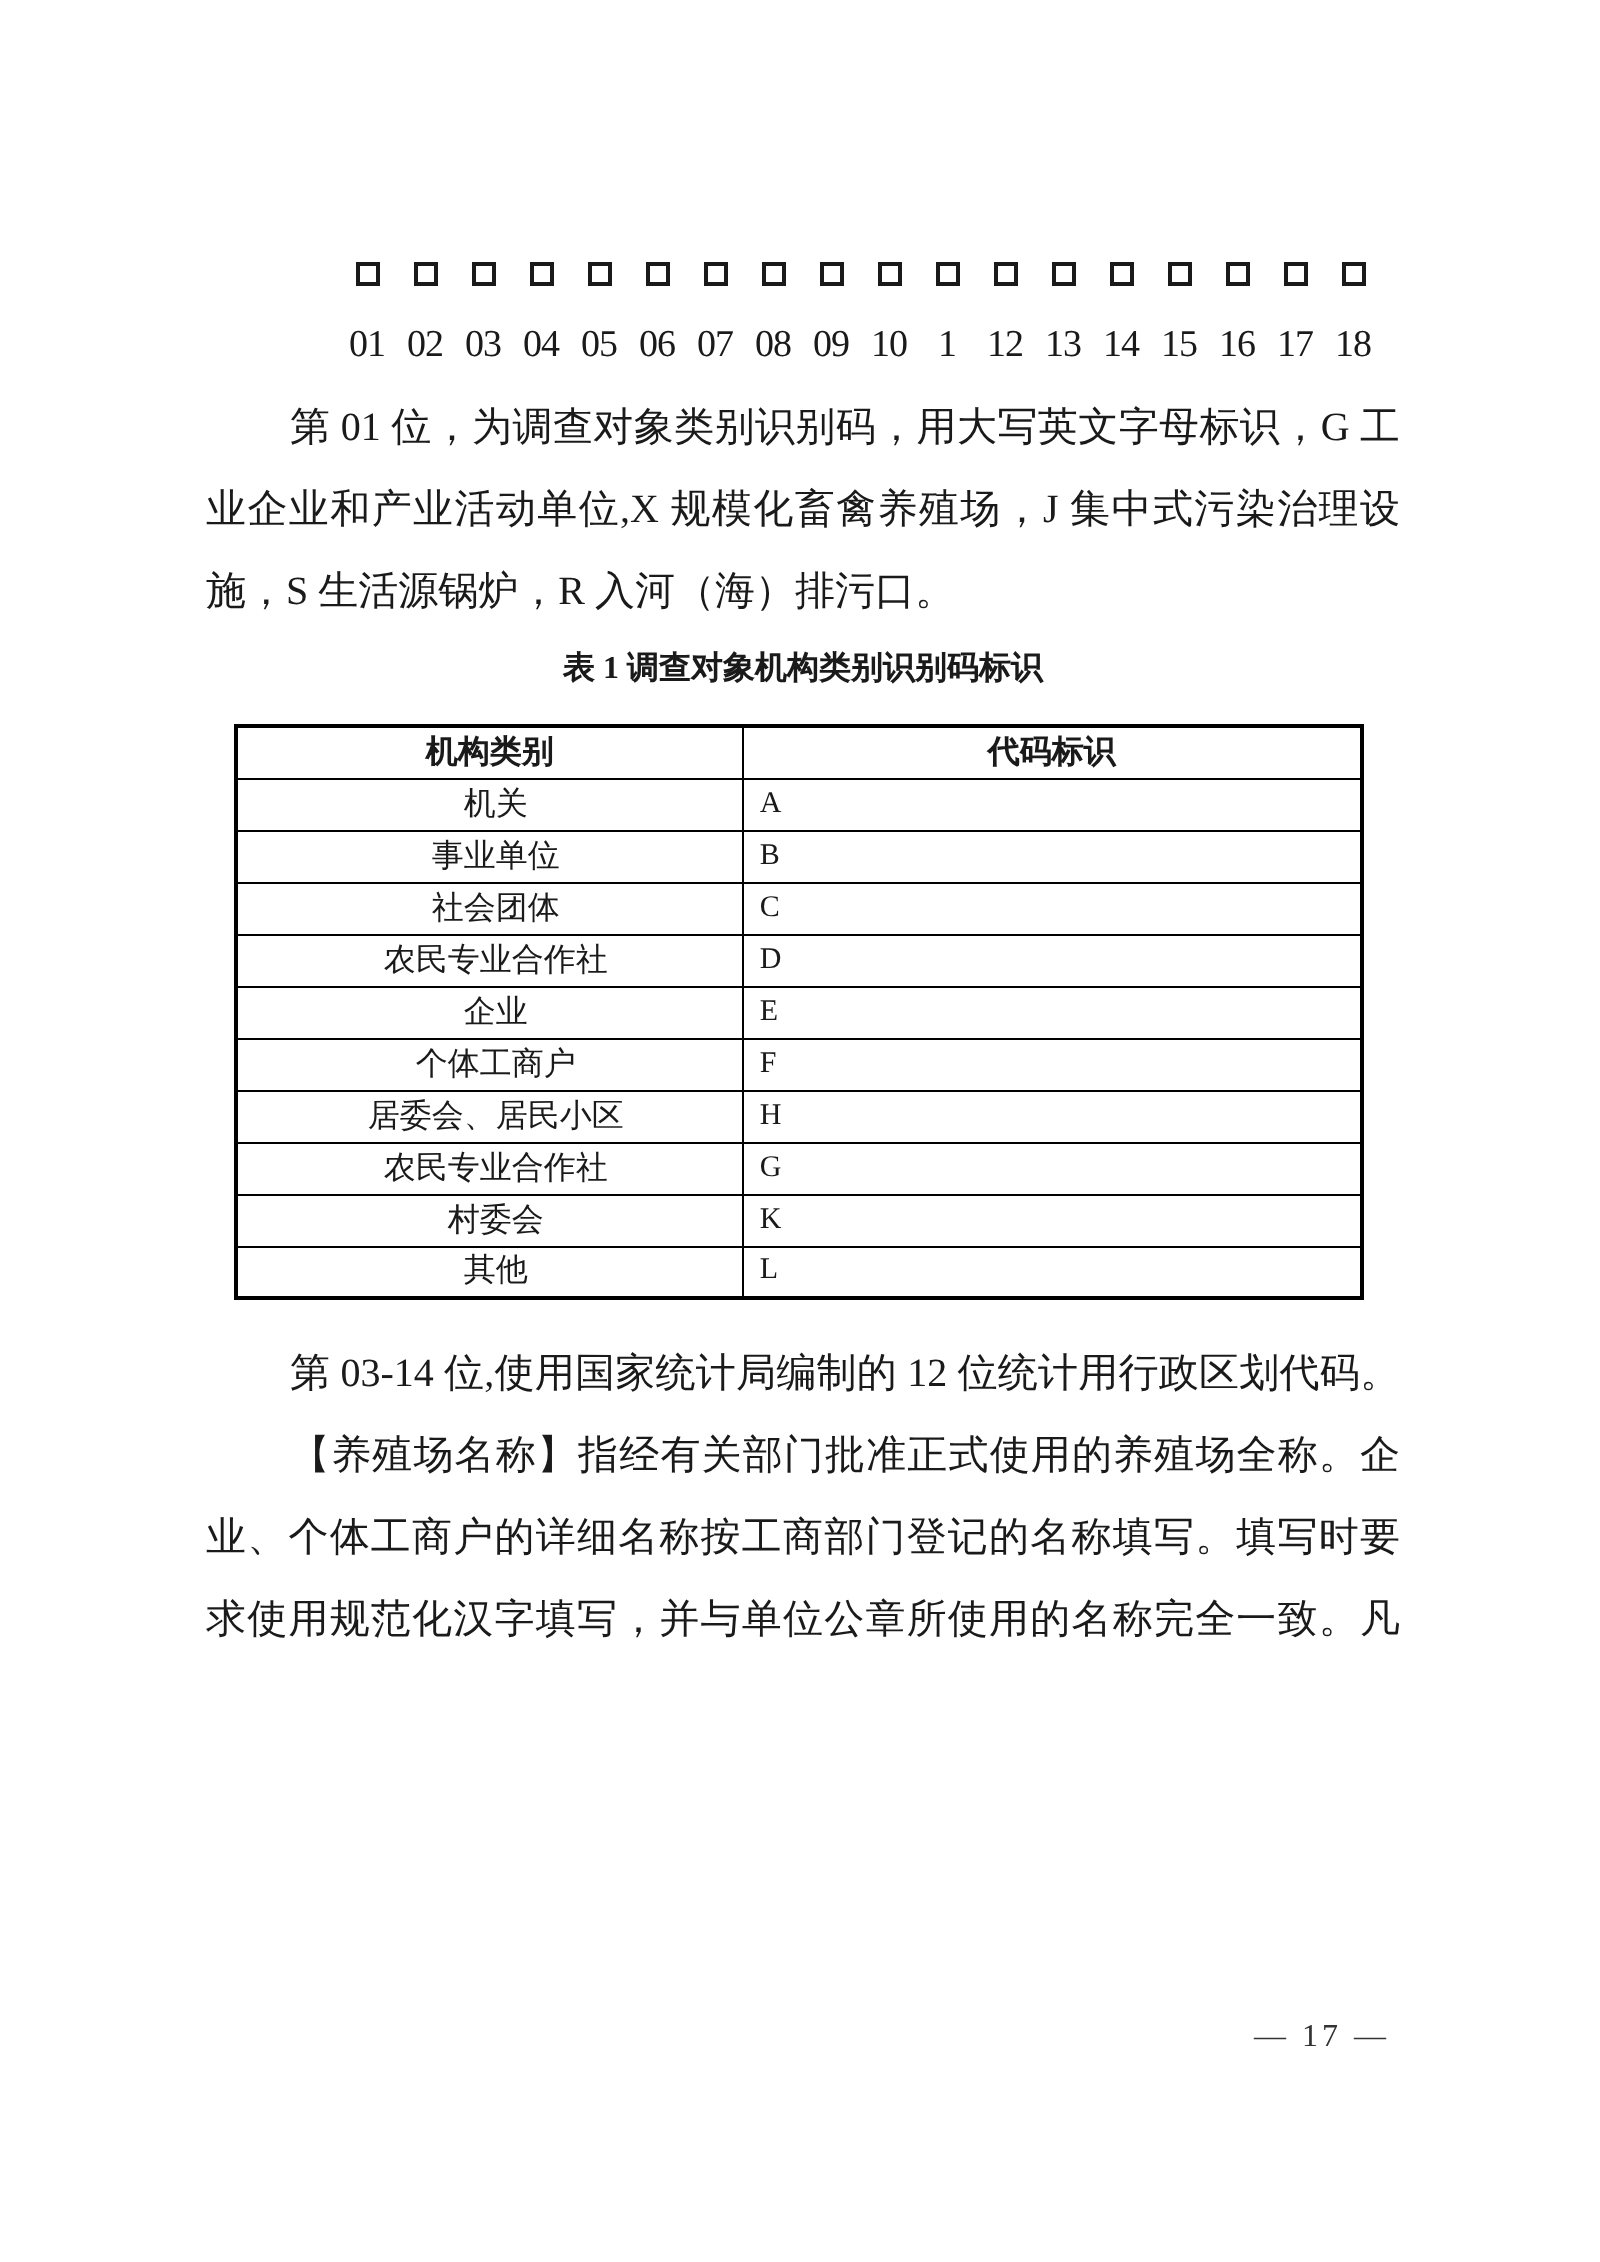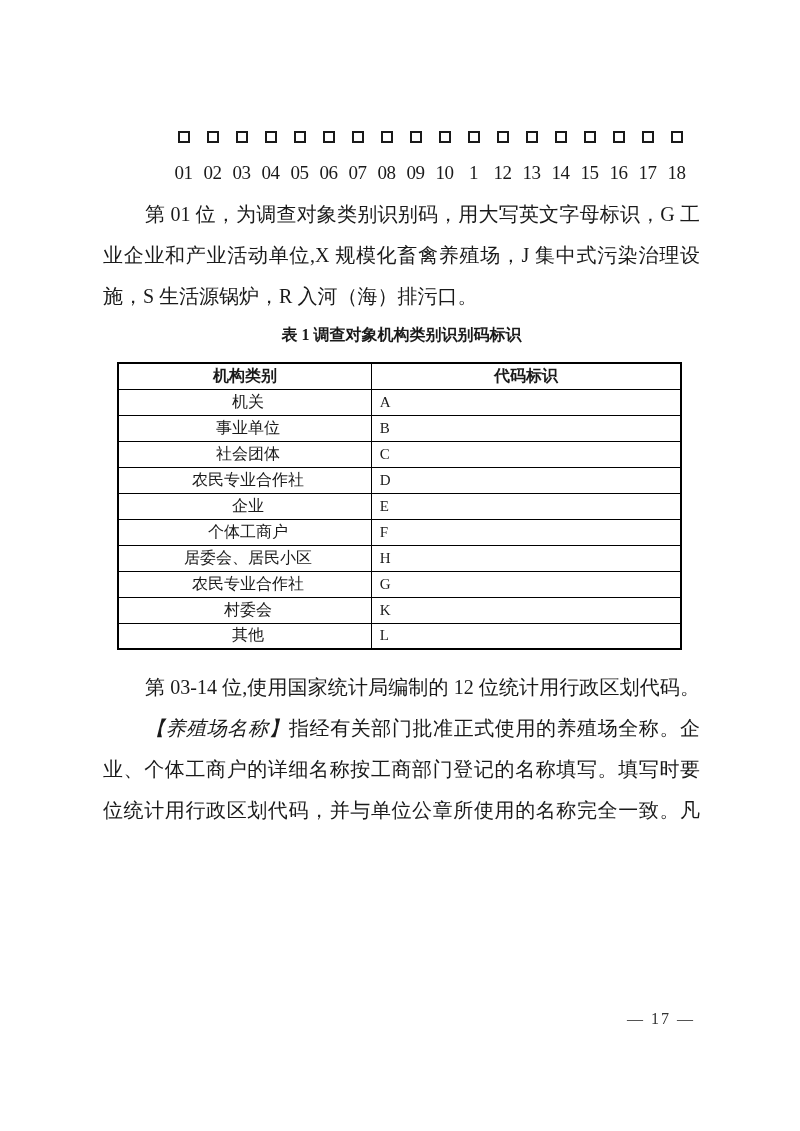--- a/index.html
+++ b/index.html
@@ -51,21 +51,21 @@
     line-height: 41px;
     white-space: nowrap;
     text-align: left;
   }
   .line.just {
     white-space: normal;
     text-align: justify;
     text-align-last: justify;
   }
   .line.indent { padding-left: 42px; }
-  .kai { font-style: italic; }
+  .kai { }
   
   .table-title {
     margin-top: 7px;
     text-align: center;
     font-size: 16px;
     font-weight: bold;
     line-height: 22px;
   }
   table.code-table {
     margin-top: 16px;
@@ -288,20 +288,20 @@
 
 
     <div class="para tight">
       <div class="line indent just">
         <span class="kai">【养殖场名称】</span><span>指经有关部门批准正式使用的养殖场全称。企</span>
       </div>
       <div>
 
           <div class="line just">业、个体工商户的详细名称按工商部门登记的名称填写。填写时要</div>
 
-          <div class="line just">位统计用行政区划代码，并与单位公章所使用的名称完全一致。凡</div>
+          <div class="line just">求使用规范化汉字填写，并与单位公章所使用的名称完全一致。凡</div>
         </div>
     </div>
 
   </div>
 
   <div class="page-number">— 17 —</div>
 </div>
 
 </body></html>

